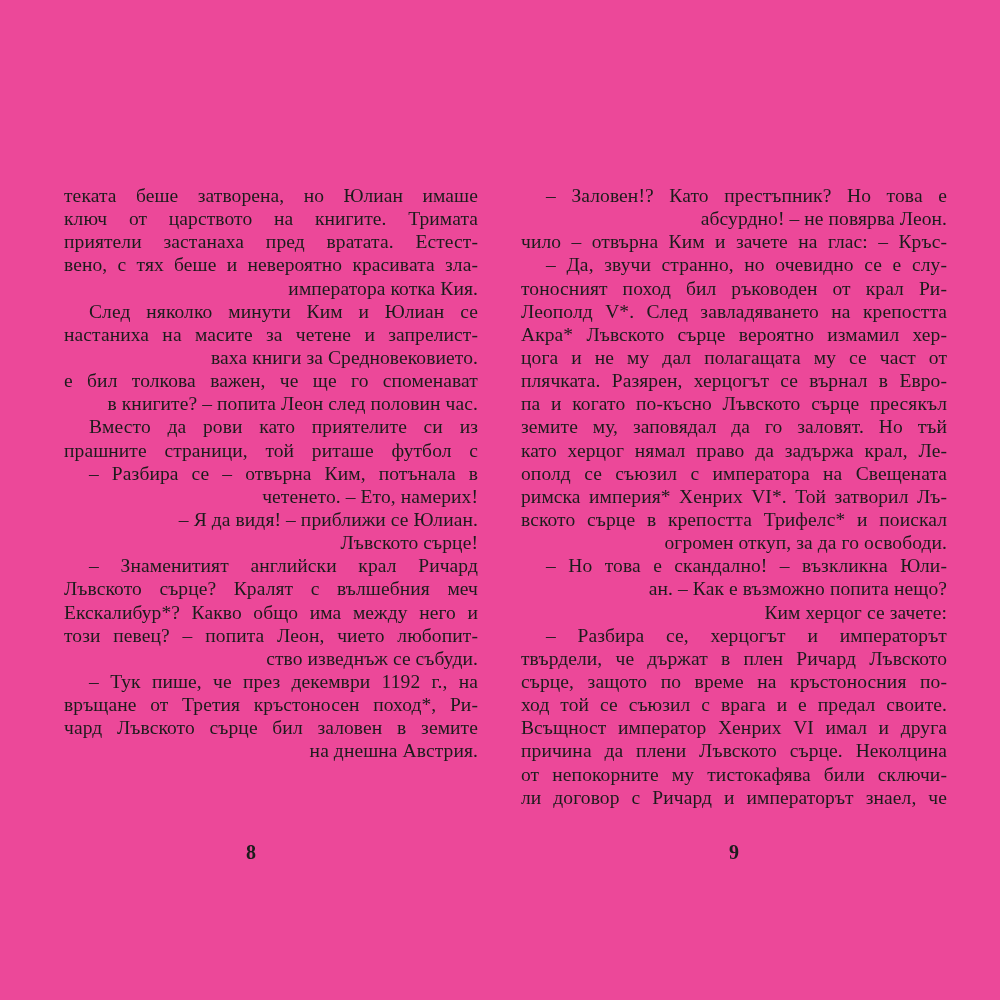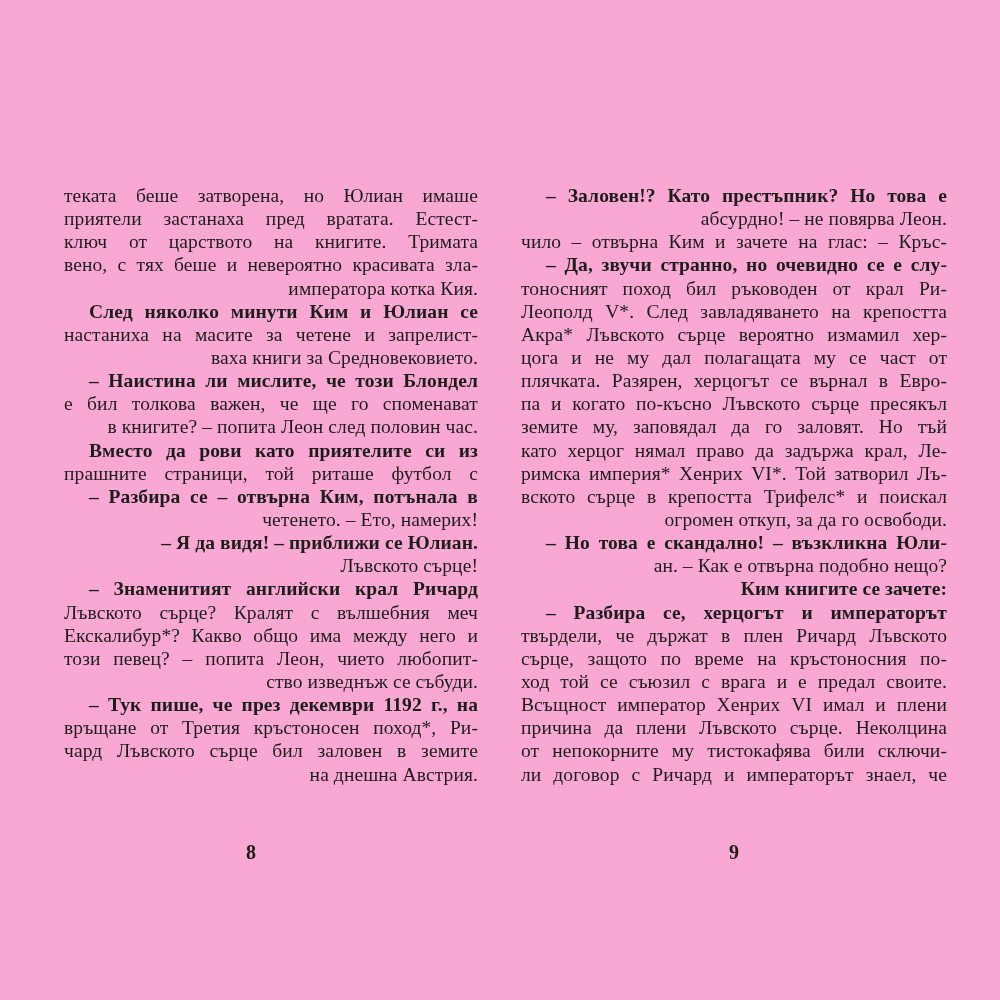--- a/index.html
+++ b/index.html
@@ -11,21 +11,21 @@
     overflow: hidden;
   }
   body {
     font-family: "Liberation Serif", "DejaVu Serif", serif;
     color: #1c1c1c;
   }
   .spread {
     position: relative;
     width: 1000px;
     height: 1000px;
-    background: #f9a8d4;
+    background: #ec4899;
   }
   .page-text {
     position: absolute;
     top: 184px;
     font-size: 19.5px;
     line-height: 23.15px;
   }
   .page-text.left  { left: 64px;  width: 414px; }
   .page-text.right { left: 521px; width: 426px; }
   .line {
@@ -33,46 +33,44 @@
     white-space: normal;
     letter-spacing: 0.1px;
     text-align: right;
   }
   .line.justify {
     text-align: justify;
     text-align-last: justify;
   }
   .line.indent {
     text-indent: 25px;
-    font-weight: bold;
   }
   .page-number {
     position: absolute;
     top: 841px;
     font-size: 20px;
     font-weight: 700;
     text-align: center;
   }
   .page-number.left  { left: 64px;  width: 374px; }
   .page-number.right { left: 521px; width: 426px; }
 </style>
 </head>
 <body style="background: rgb(255, 255, 255); color: rgb(28, 28, 28);">
 
 <div class="spread">
   <div class="page-text left" id="left-page-text">
       <div class="line justify">теката беше затворена, но Юлиан имаше</div>
+      <div class="line justify">ключ от царството на книгите. Тримата</div>
       <div class="line justify">приятели застанаха пред вратата. Естест-</div>
-      <div class="line justify">ключ от царството на книгите. Тримата</div>
       <div class="line justify">вено, с тях беше и невероятно красивата зла-</div>
       <div class="line">императора котка Кия.</div>
       <div class="line justify indent">След няколко минути Ким и Юлиан се</div>
       <div class="line justify">настаниха на масите за четене и запрелист-</div>
       <div class="line">ваха книги за Средновековието.</div>
-      <div class="line justify indent">– Наистина ли мислите, че този Блондел</div>
       <div class="line justify">е бил толкова важен, че ще го споменават</div>
       <div class="line">в книгите? – попита Леон след половин час.</div>
       <div class="line justify indent">Вместо да рови като приятелите си из</div>
       <div class="line justify">прашните страници, той риташе футбол с</div>
       <div class="line justify indent">– Разбира се – отвърна Ким, потънала в</div>
       <div class="line">четенето. – Ето, намерих!</div>
       <div class="line indent">– Я да видя! – приближи се Юлиан.</div>
       <div class="line">Лъвското сърце!</div>
       <div class="line justify indent">– Знаменитият английски крал Ричард</div>
       <div class="line justify">Лъвското сърце? Кралят с вълшебния меч</div>
@@ -91,31 +89,32 @@
       <div class="line justify">чило – отвърна Ким и зачете на глас: – Кръс-</div>
       <div class="line justify indent">– Да, звучи странно, но очевидно се е слу-</div>
       <div class="line justify">тоносният поход бил ръководен от крал Ри-</div>
       <div class="line justify">Леополд V*. След завладяването на крепостта</div>
       <div class="line justify">Акра* Лъвското сърце вероятно измамил хер-</div>
       <div class="line justify">цога и не му дал полагащата му се част от</div>
       <div class="line justify">плячката. Разярен, херцогът се върнал в Евро-</div>
       <div class="line justify">па и когато по-късно Лъвското сърце пресякъл</div>
       <div class="line justify">земите му, заповядал да го заловят. Но тъй</div>
       <div class="line justify">като херцог нямал право да задържа крал, Ле-</div>
+      <div class="line justify">ополд се съюзил с императора на Свещената</div>
       <div class="line justify">римска империя* Хенрих VI*. Той затворил Лъ-</div>
       <div class="line justify">вското сърце в крепостта Трифелс* и поискал</div>
       <div class="line">огромен откуп, за да го освободи.</div>
       <div class="line justify indent">– Но това е скандално! – възкликна Юли-</div>
-      <div class="line">ан. – Как е отвърна подобно нещо?</div>
-      <div class="line indent">Ким книгите се зачете:</div>
+      <div class="line">ан. – Как е възможно попита нещо?</div>
+      <div class="line indent">Ким херцог се зачете:</div>
       <div class="line justify indent">– Разбира се, херцогът и императорът</div>
       <div class="line justify">твърдели, че държат в плен Ричард Лъвското</div>
       <div class="line justify">сърце, защото по време на кръстоносния по-</div>
       <div class="line justify">ход той се съюзил с врага и е предал своите.</div>
-      <div class="line justify">Всъщност император Хенрих VI имал и плени</div>
+      <div class="line justify">Всъщност император Хенрих VI имал и друга</div>
       <div class="line justify">причина да плени Лъвското сърце. Неколцина</div>
       <div class="line justify">от непокорните му тистокафява били сключи-</div>
       <div class="line justify">ли договор с Ричард и императорът знаел, че</div>
     </div>
 
   <div class="page-number left">8</div>
 
   <div class="page-number right">9</div>
 </div>
 

